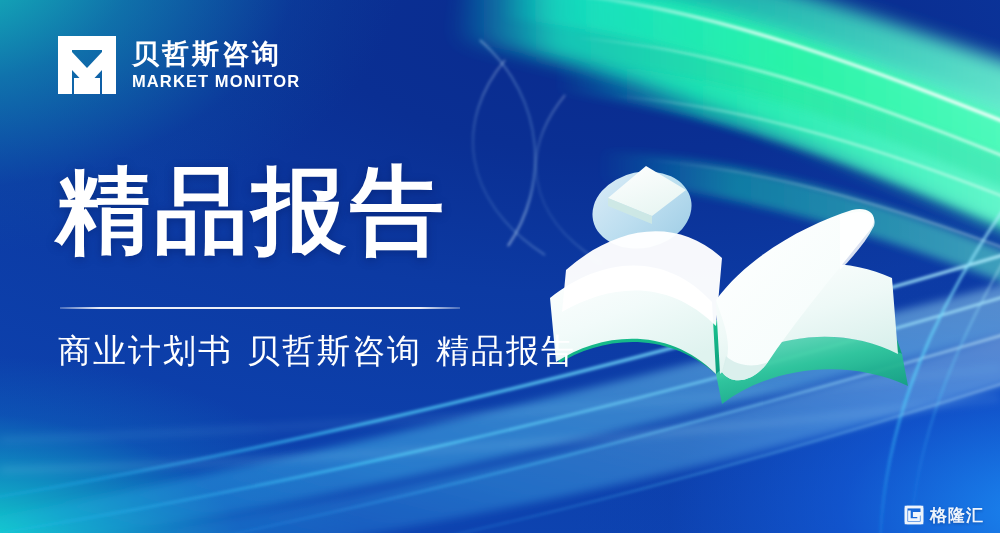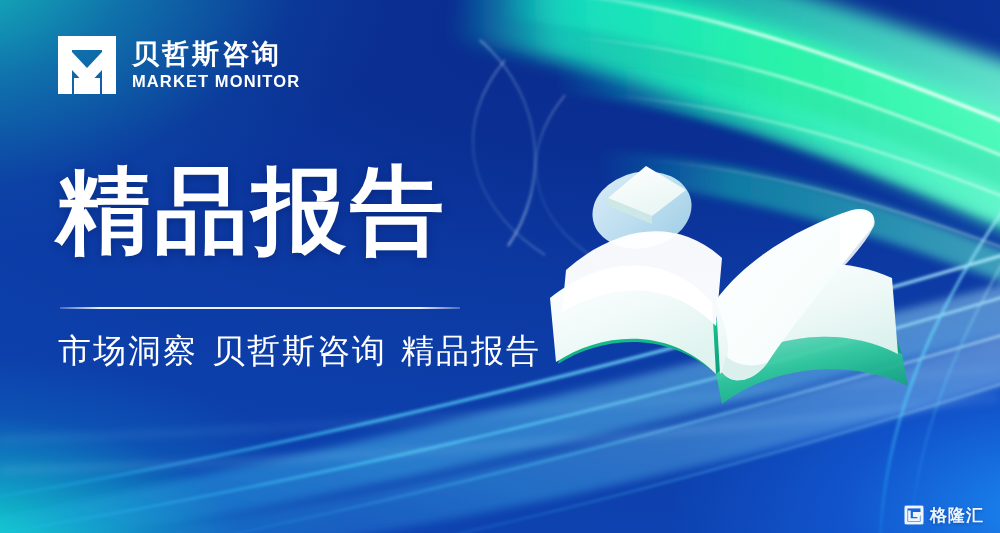--- a/index.html
+++ b/index.html
@@ -349,21 +349,21 @@
       <div class="brand-text">
         <div class="brand-cn">贝哲斯咨询</div>
         <div class="brand-en">MARKET MONITOR</div>
       </div>
     </div>
 
     <div class="headline">精品报告</div>
 
     <div class="divider"></div>
 
-    <div class="subhead"><span>市场洞察</span><span class="gap"></span><span>贝哲斯咨询</span><span class="gap"></span><span>精品报告</span></div>
+    <div class="subhead"><span>商业计划书</span><span class="gap"></span><span>贝哲斯咨询</span><span class="gap"></span><span>精品报告</span></div>
   </div>
 
   <div class="watermark">
     <svg class="wm-mark" viewBox="0 0 20 20">
       <path d="M18,2 L18,18 L2,18 L2,2 Z M5.4,5.4 L5.4,14.6 L14.6,14.6 L14.6,10.6 L10.2,10.6 L10.2,8.2 L18,8.2" fill="none" stroke="#ffffff" stroke-width="2.6"></path>
       <rect x="2" y="2" width="16" height="16" fill="none" stroke="#ffffff" stroke-width="2.6" rx="1"></rect>
       <rect x="9.6" y="8.0" width="8.8" height="2.6" fill="#ffffff"></rect>
     </svg>
     <div class="wm-text">格隆汇</div>
   </div>

